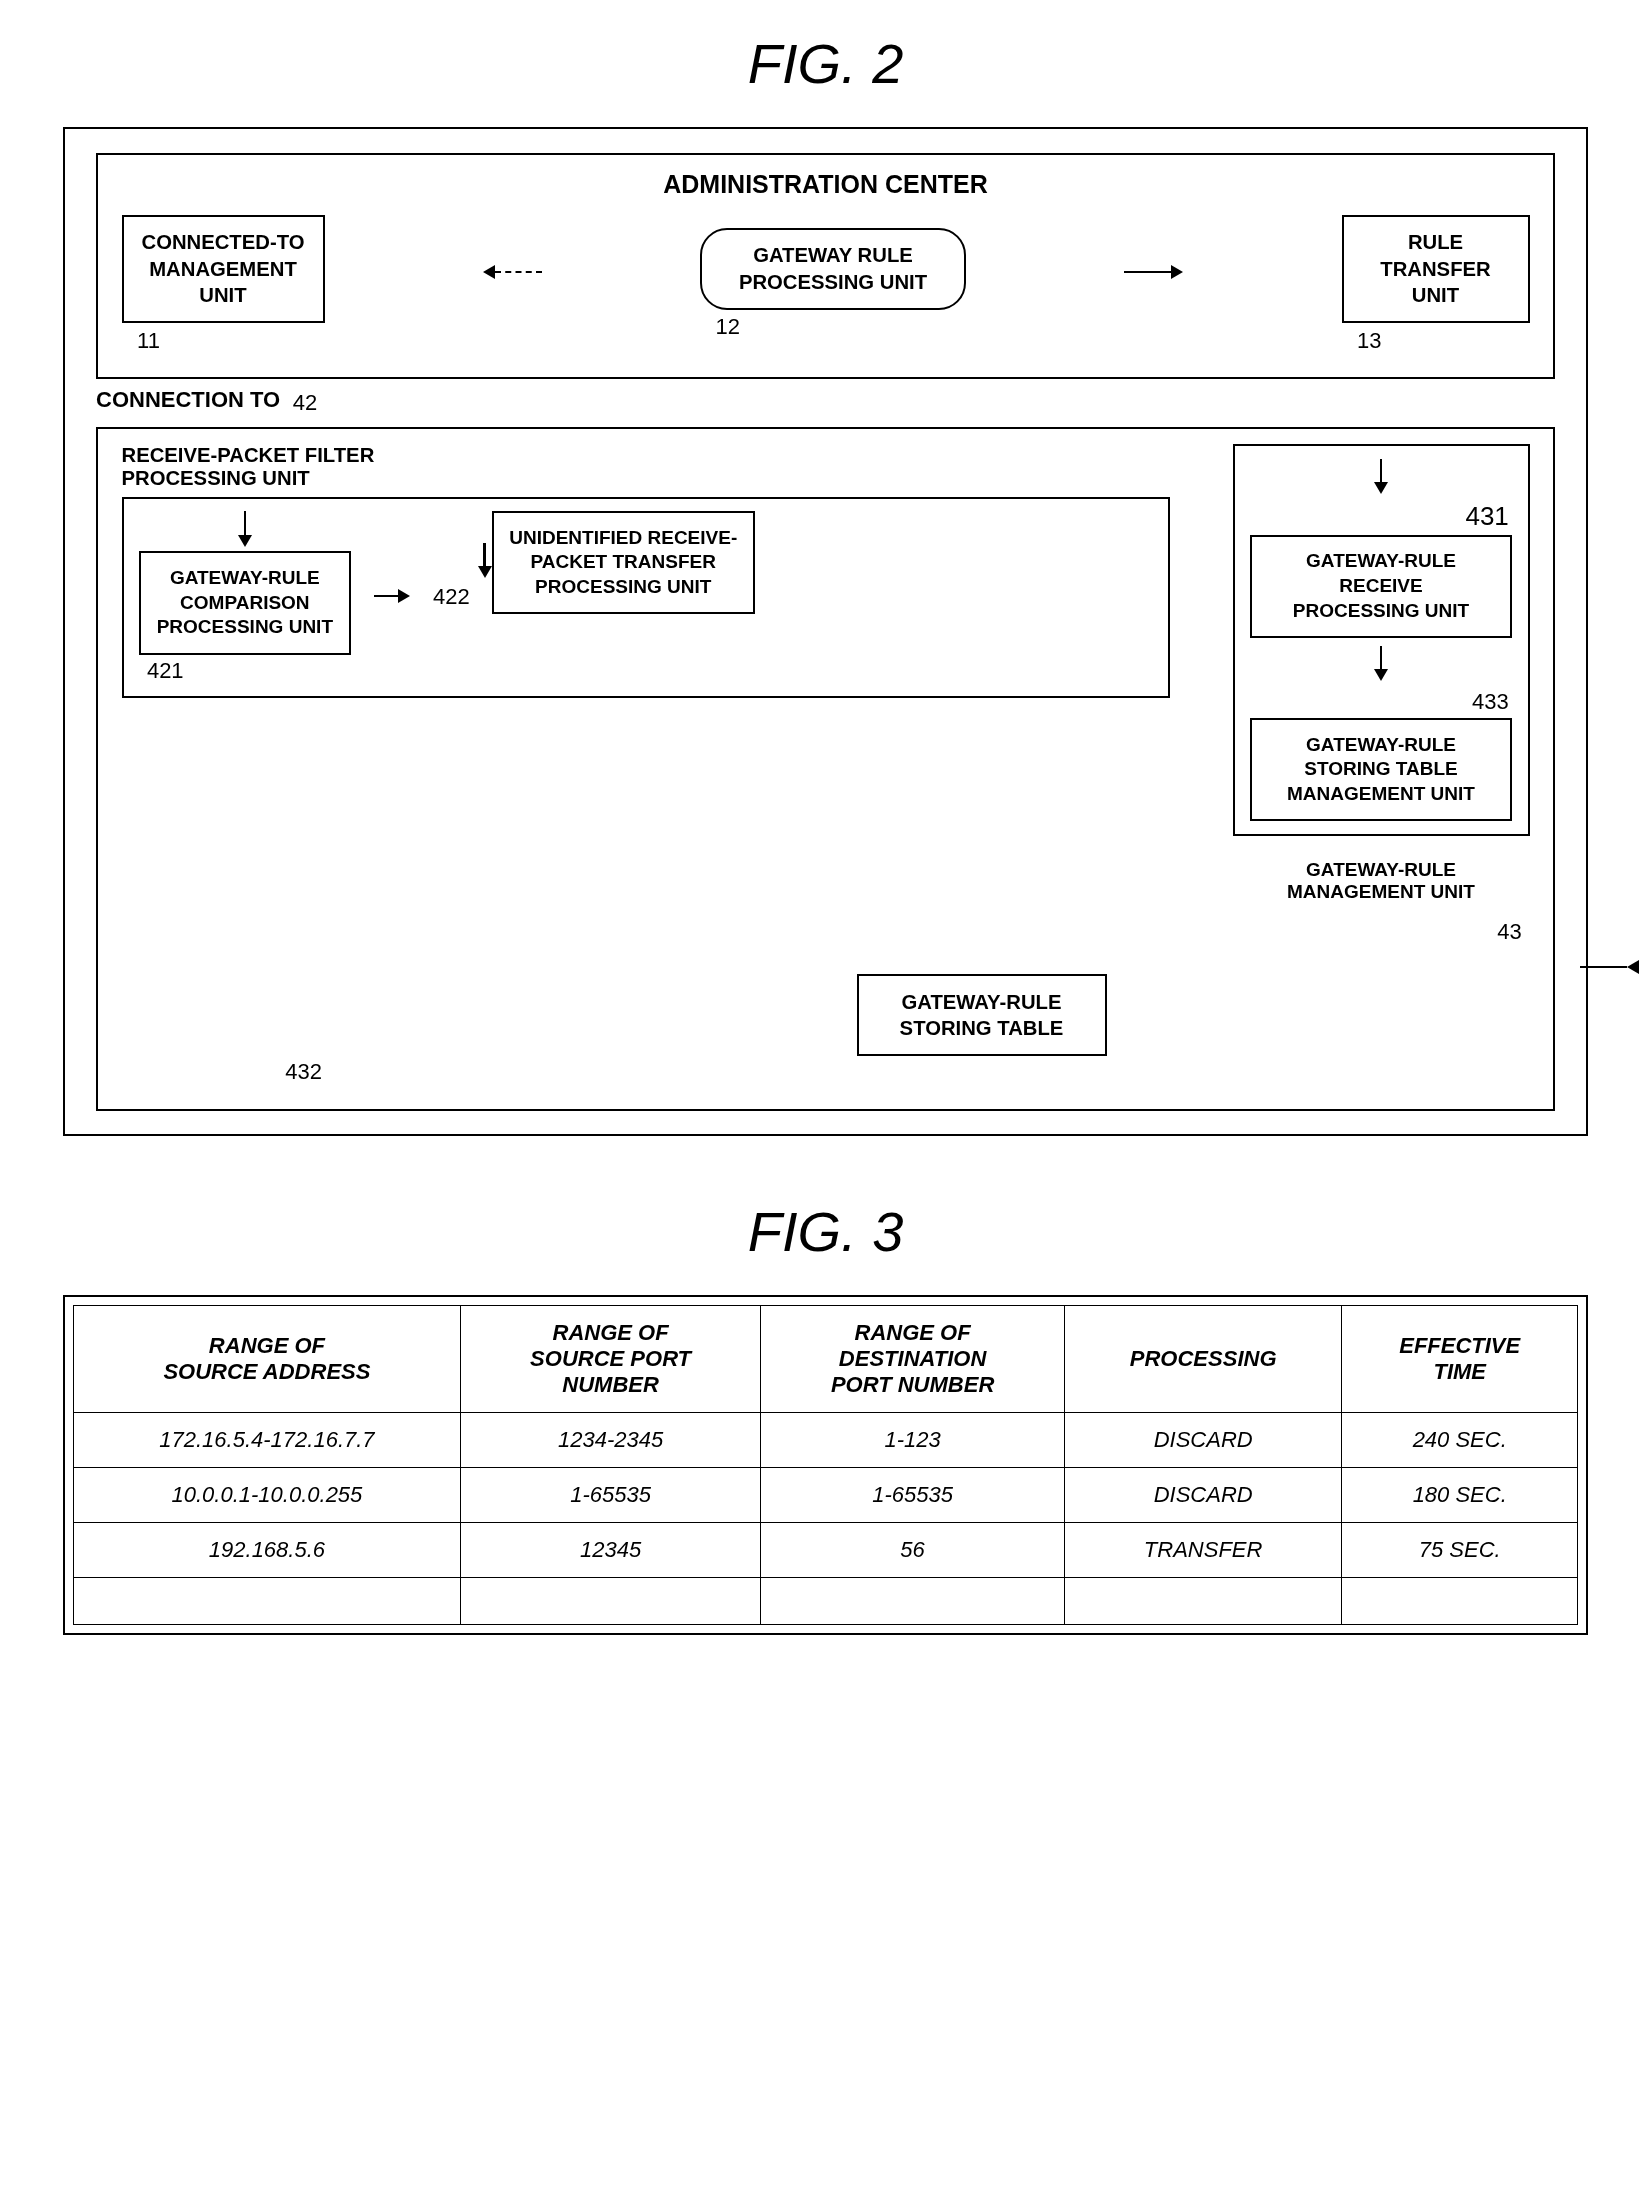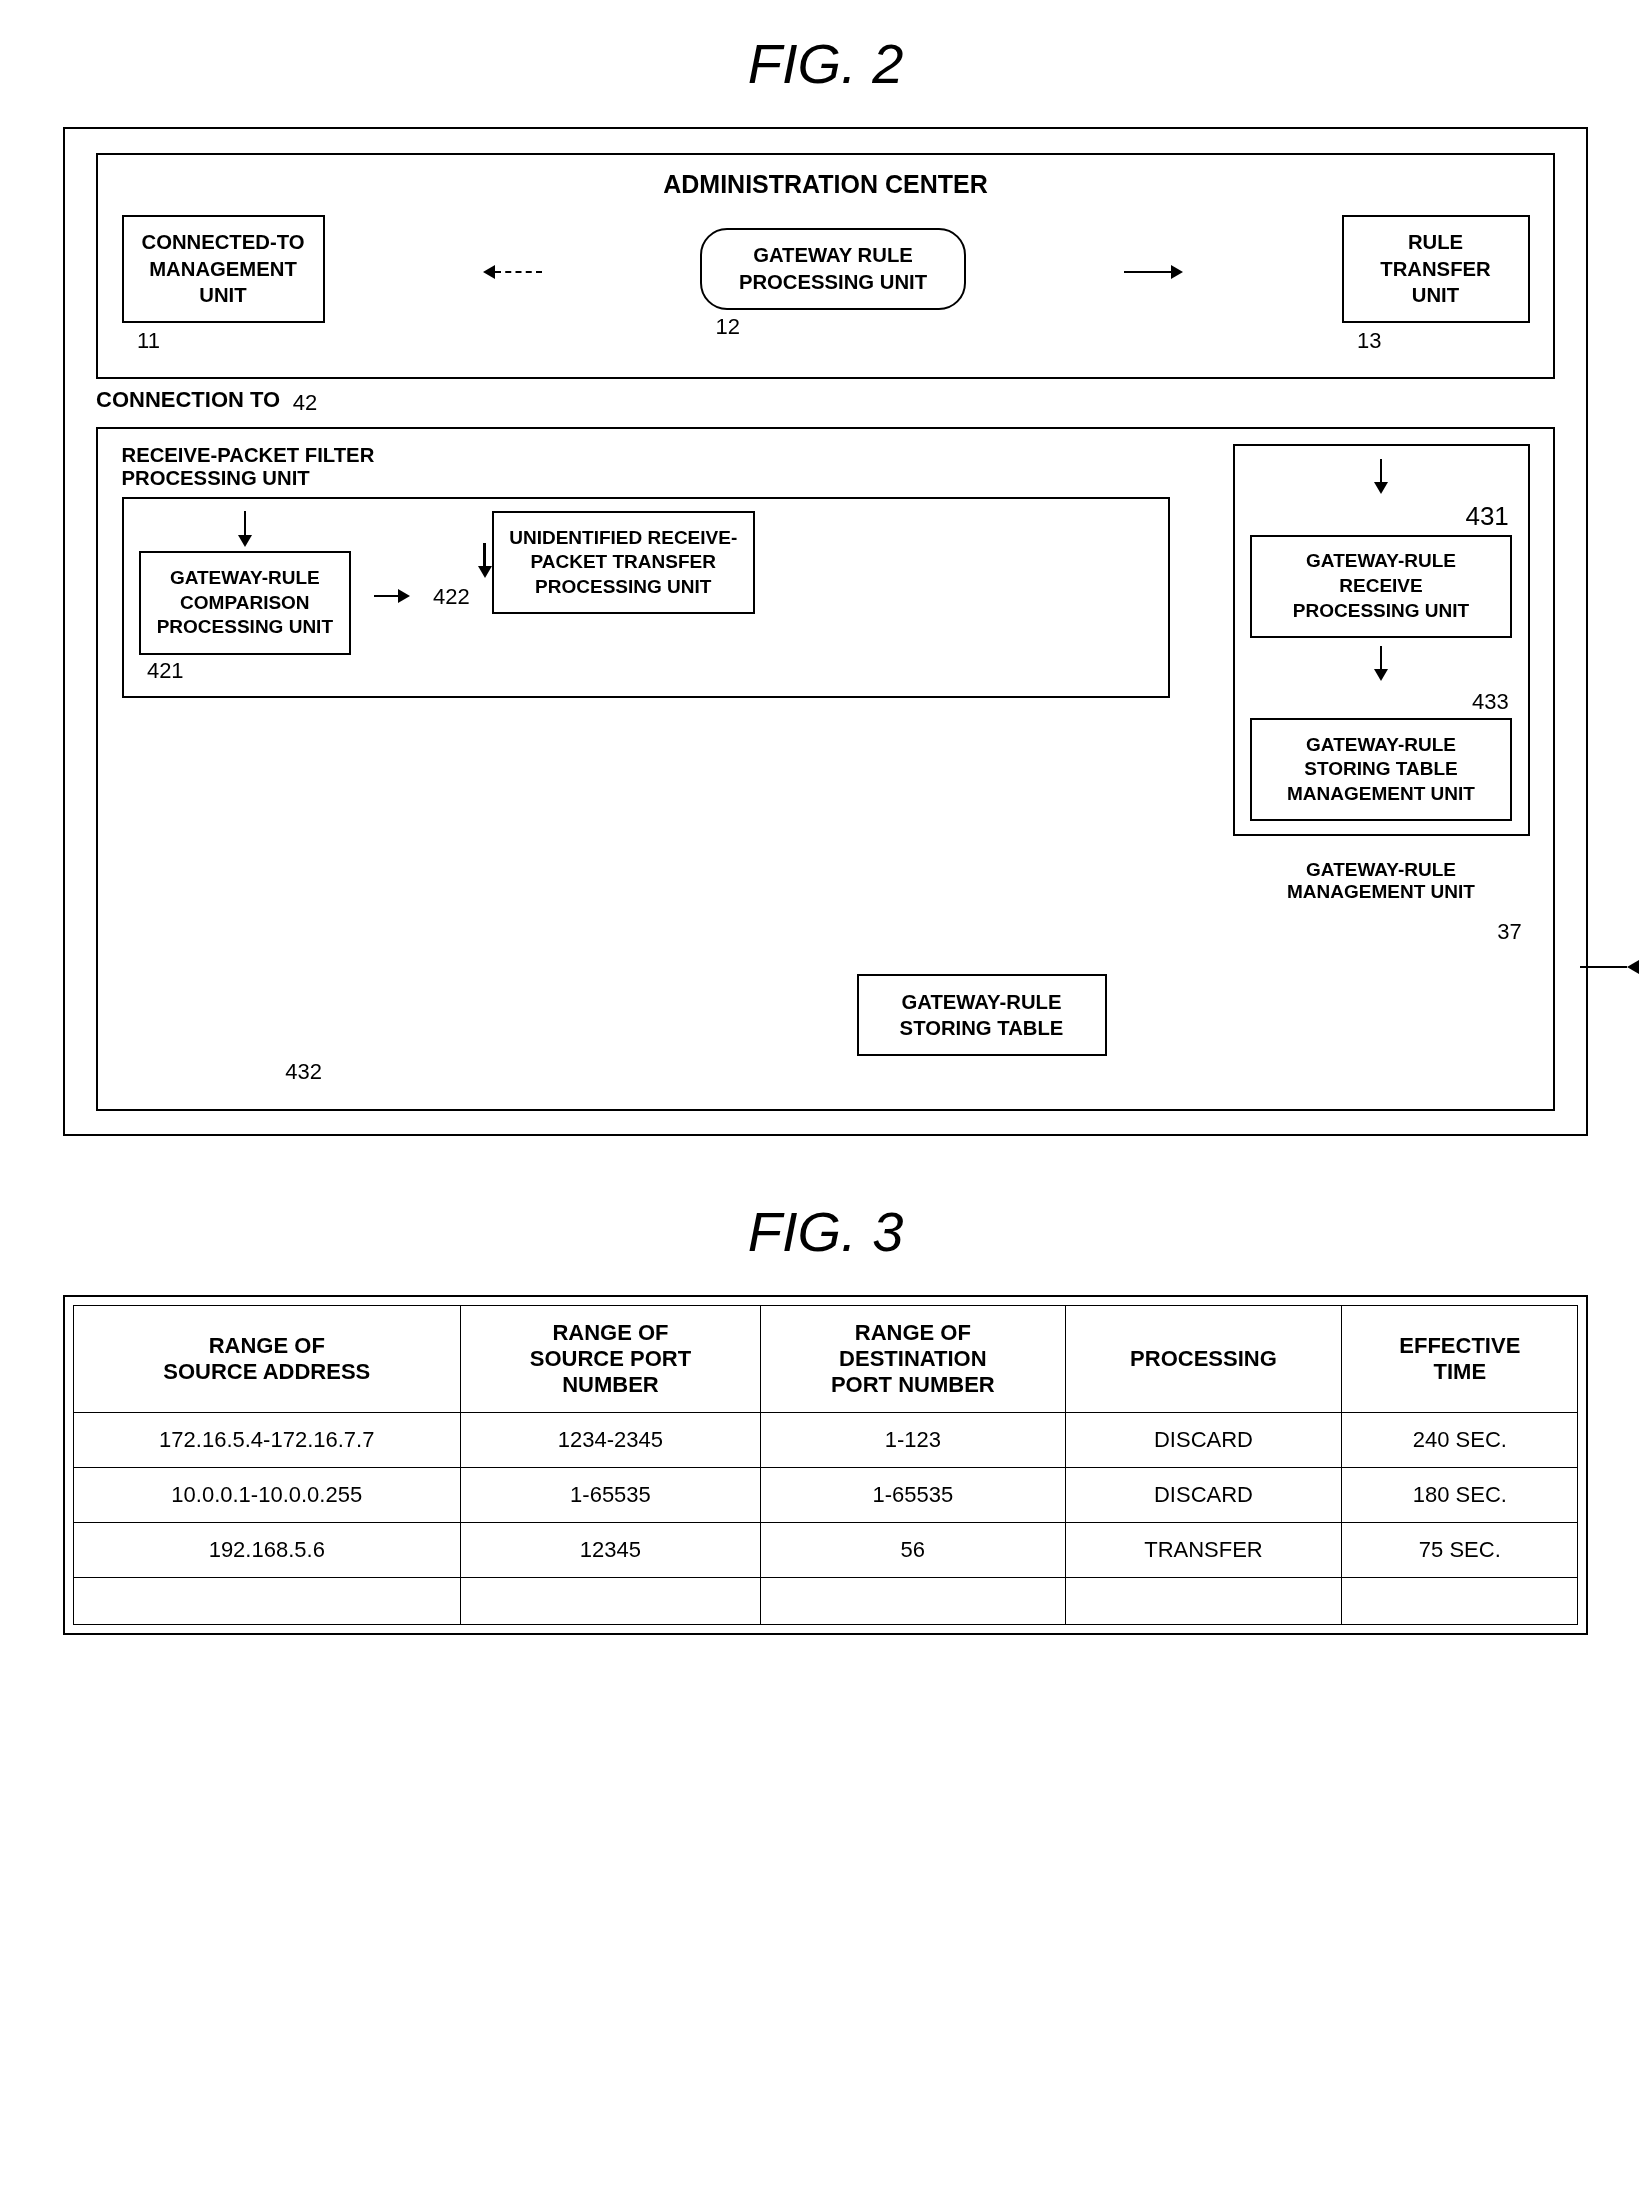--- a/index.html
+++ b/index.html
@@ -156,20 +156,21 @@
     }
 
     
     .fig3-section {
       margin-top: 31px;
     }
 
     .fig3-table-container {
       border: 2.3px solid #000;
       padding: 7.8px;
+      font-style: italic;
     }
 
     .fig3-table {
       width: 100%;
       border-collapse: collapse;
       font-size: 22px;
     }
 
     .fig3-table th, .fig3-table td {
       border: 1.6px solid #000;
@@ -299,21 +300,21 @@
             <div class="arrow-head-down"></div>
           </div>
           <div style="display:flex; align-items:flex-start; justify-content:flex-end; margin-bottom:3.1px;">
             <span class="num-label" style="font-size:22px; margin-right:3.1px;">433</span>
           </div>
           <div class="unit-box" style="font-size:19px; width:100%;">
             <span>GATEWAY-RULE<br>STORING TABLE<br>MANAGEMENT UNIT</span>
           </div>
         </div>
         <div class="gateway-rule-mgmt-label">GATEWAY-RULE<br>MANAGEMENT UNIT</div>
-        <div style="text-align:right; margin-right:7.8px; font-size:22px;">37</div>
+        <div style="text-align:right; margin-right:7.8px; font-size:22px;">43</div>
       </div>
     </div>
 
     <div style="display:flex; flex-direction:column; align-items:center; margin-top:15.6px; position:relative; left: 156px;">
 
       <div style="display:flex; align-items:center; margin-bottom:0; align-self:flex-end; margin-right: 47px;">
         <div class="arrow-line-h" style="width:47px;"></div>
         <div class="arrow-head-left"></div>
       </div>
       <div class="unit-box" style="font-size:20.3px; min-width:250px;">

